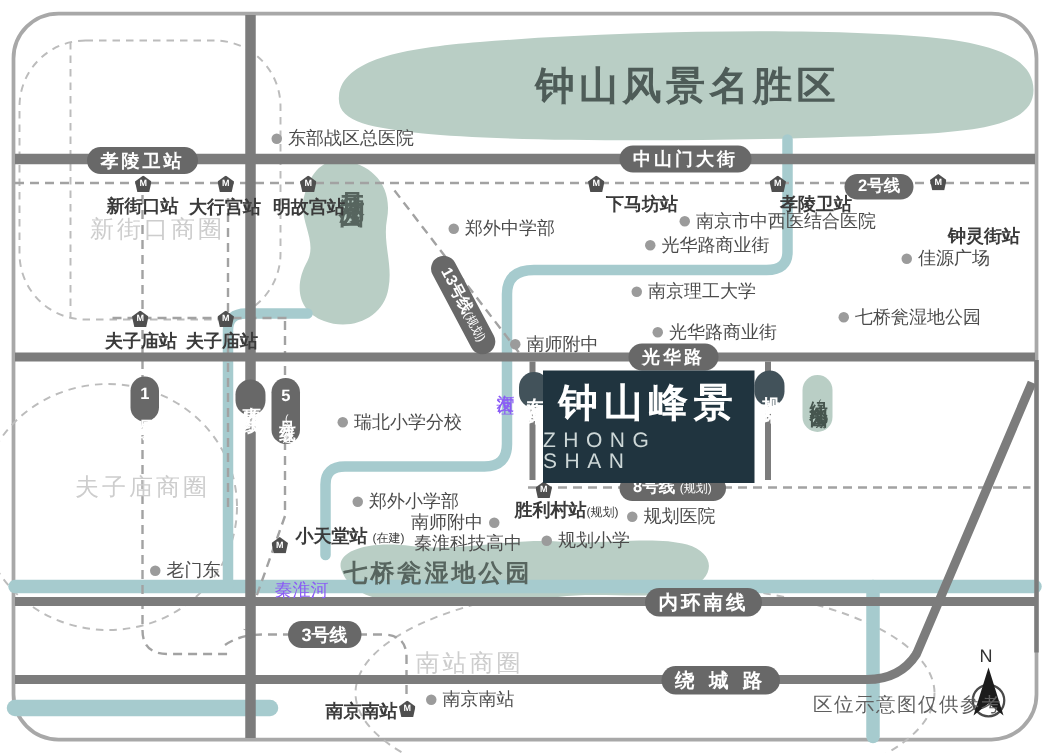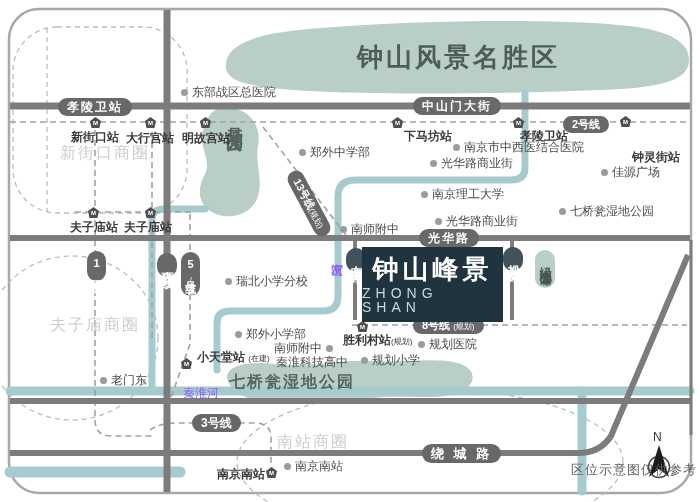--- a/index.html
+++ b/index.html
@@ -38,21 +38,21 @@
   .riverlabel{position:absolute;color:#8b5cf6;font-size:12px;white-space:nowrap;z-index:4;}
   .vtext{writing-mode:vertical-lr;text-orientation:upright;}
   
   .logo{position:absolute;left:362px;top:247px;width:141px;height:75px;background:#20343f;
         display:flex;flex-direction:column;align-items:center;justify-content:center;z-index:7;}
   .logo .t{color:#fff;font-family:"DejaVu Serif","Liberation Serif",serif;
            font-weight:bold;font-size:26px;letter-spacing:4px;line-height:1;}
   .logo .s{color:#cdd7d7;font-size:14px;letter-spacing:5px;margin-top:4px;line-height:1;}
   .scenic{position:absolute;left:357px;top:40px;color:#4e5c58;font-weight:bold;
           font-size:26px;letter-spacing:3px;z-index:3;white-space:nowrap;}
-  .disclaimer{position:absolute;left:531px;top:461px;font-size:13px;color:#5f5f5f;
+  .disclaimer{position:absolute;left:502px;top:461px;font-size:13px;color:#5f5f5f;
               letter-spacing:1px;z-index:4;padding-left:40px;}
   .north{position:absolute;left:653px;top:430px;font-size:12px;color:#333;z-index:4;}
 </style>
 </head>
 <body>
 
 <div class="stage">
 
   <svg class="base" width="700" height="502" viewBox="0 0 700 502">
 
@@ -115,21 +115,22 @@
 
   <div class="parklabel vtext" style="left:223px;top:114px;font-size:17px;letter-spacing:2px;">月牙湖公园</div>
   <div class="parklabel" style="left:229px;top:372px;font-size:16px;letter-spacing:2px;">七桥瓮湿地公园</div>
 
   <div class="riverlabel" style="left:183px;top:385px;">秦淮河</div>
   <div class="riverlabel vtext" style="left:328px;top:254px;">友谊河</div>
 
   <div class="pill" style="left:58px;top:98px;letter-spacing:2px;">孝陵卫站</div>
   <div class="pill" style="left:413px;top:97px;letter-spacing:2px;">中山门大街</div>
   <div class="pill" style="left:419px;top:229px;letter-spacing:2px;">光华路</div>
-  <div class="pill" style="left:422px;top:444px;letter-spacing:3px;font-size:13px;">绕 城 路</div>
+  <div class="pill" style="left:430px;top:392px;letter-spacing:2px;font-size:13px;">内环南线</div>
+  <div class="pill" style="left:441px;top:444px;letter-spacing:3px;font-size:13px;">绕 城 路</div>
   <div class="vpill" style="left:157px;top:253px;">内环东线</div>
   <div class="vpill navy" style="left:346px;top:248px;">友谊河路</div>
   <div class="vpill navy" style="left:503px;top:247px;">规划支路</div>
 
   <div class="pill" style="left:563px;top:116px;font-size:11px;">2号线</div>
   <div class="vpill" style="left:87px;top:251px;font-size:11px;padding:6px 3px;">1号线</div>
   <div class="vpill" style="left:181px;top:252px;font-size:11px;padding:6px 3px;"><span>5号线</span><span class="sfx">(在建)</span></div>
   <div class="pill" style="left:192px;top:414px;">3号线</div>
   <div class="pill" style="left:413px;top:317px;font-size:11px;"><span>8号线</span> <span class="sfx">(规划)</span></div>
   <div class="pill" style="left:273px;top:195px;font-size:10.5px;transform:rotate(62deg);"><span>13号线</span><span class="sfx">(规划)</span></div>

